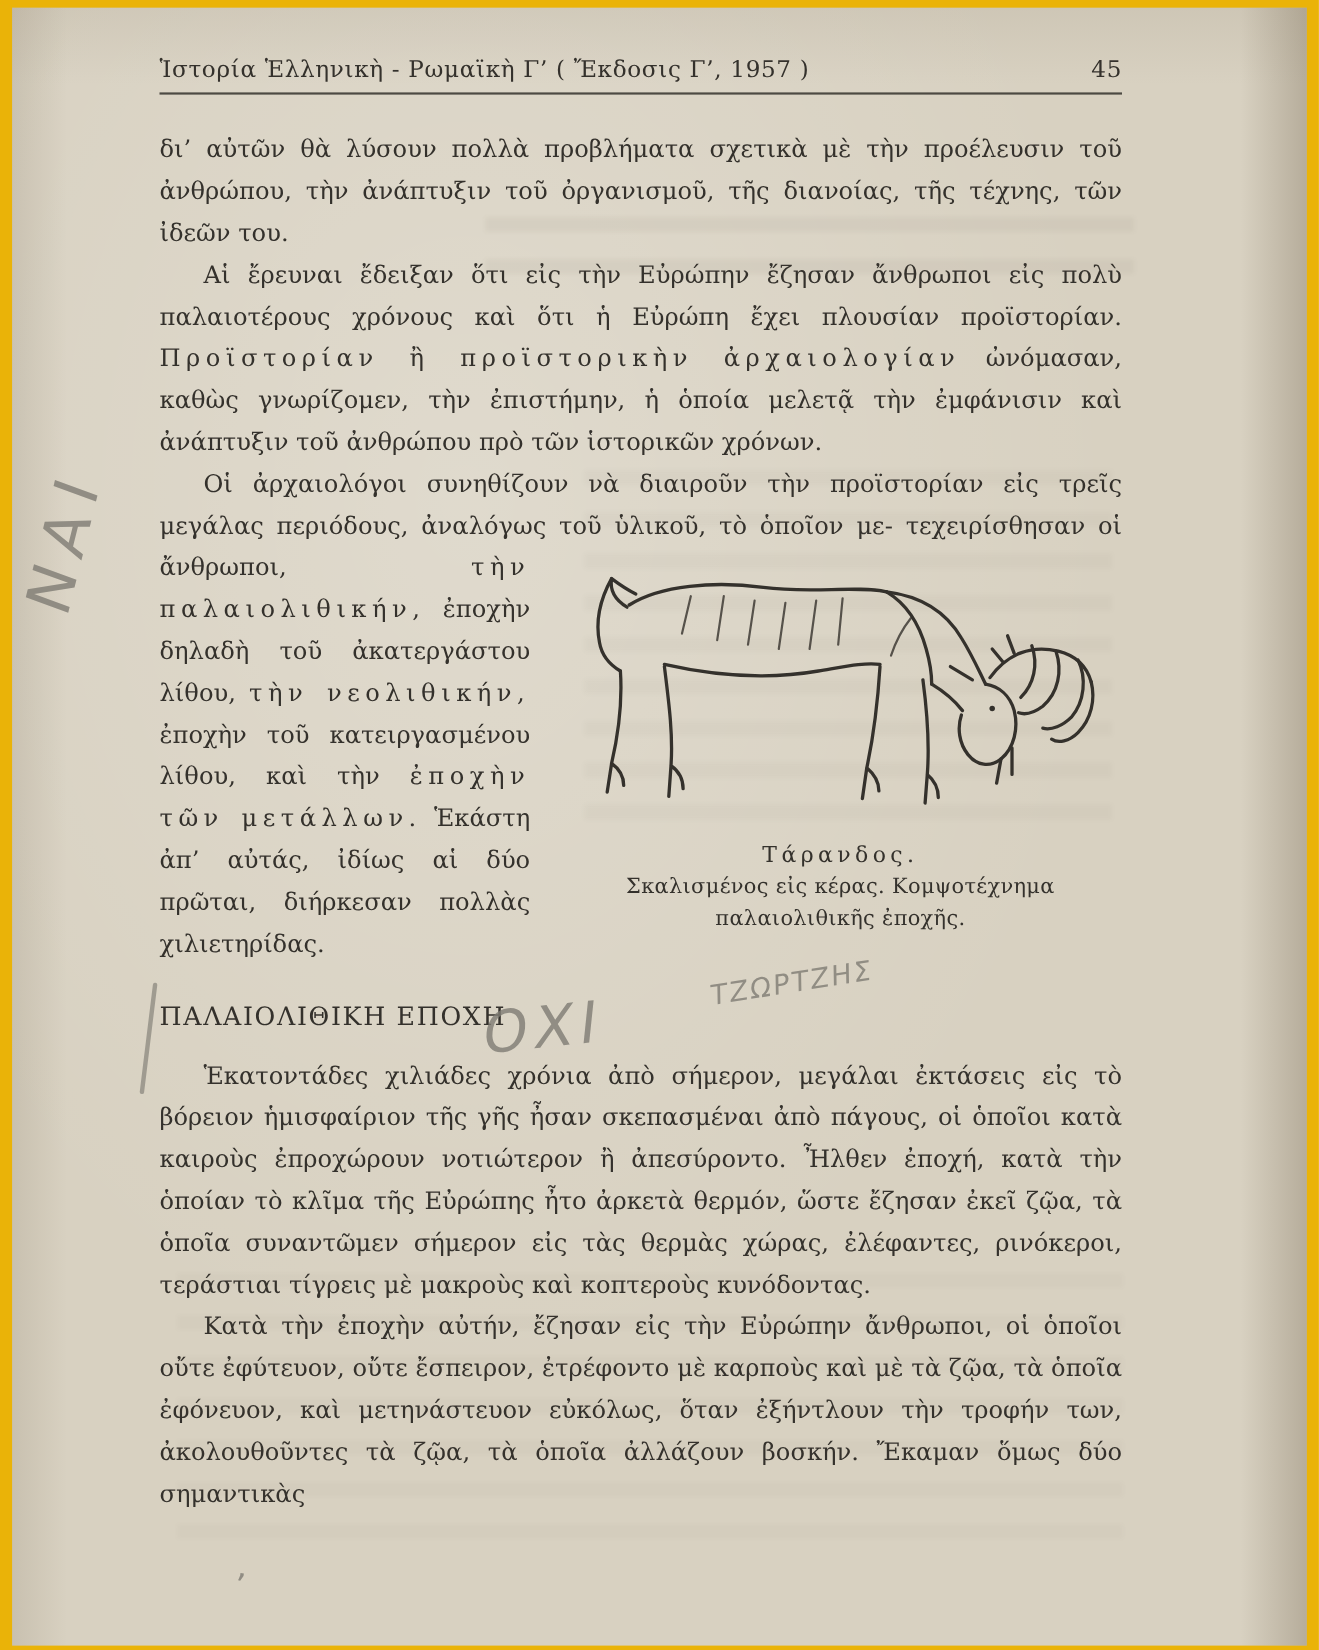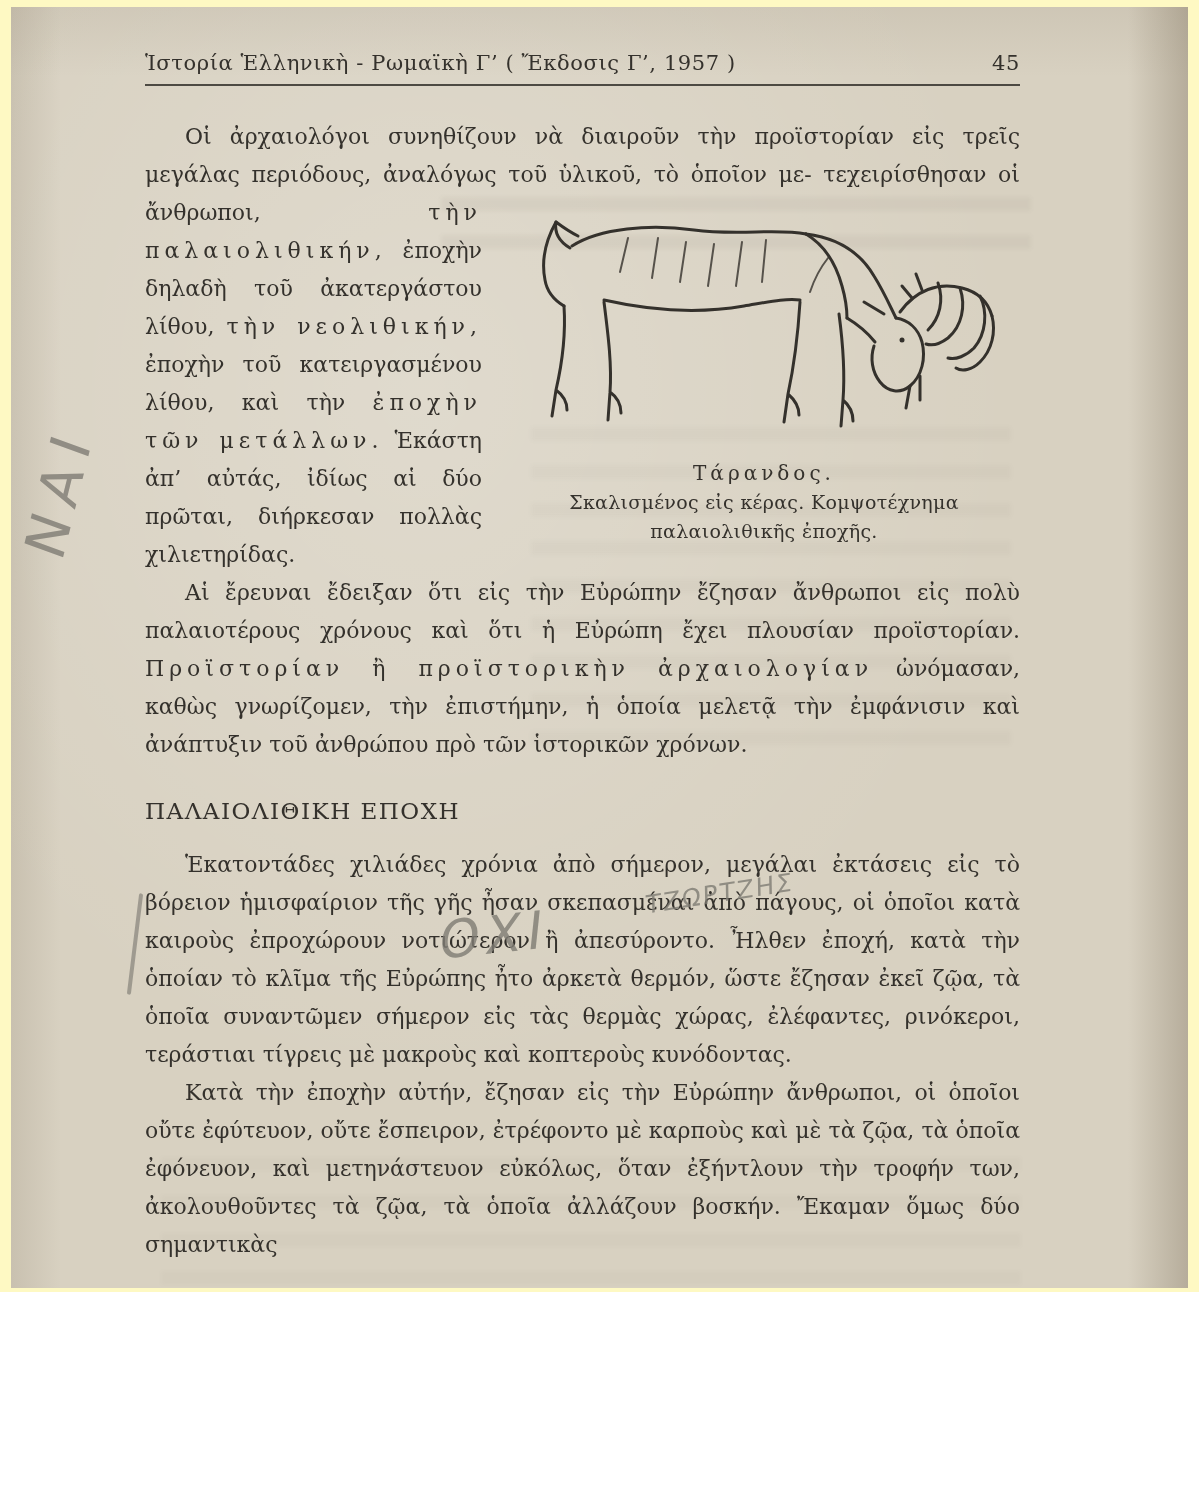--- a/index.html
+++ b/index.html
@@ -1,22 +1,22 @@
 <!DOCTYPE html>
 <html style="--paper: #d8d1c1; --ink: #34312c; --pencil: #7f7c74;"><head>
 <meta charset="utf-8">
 <style>
   * { margin:0; padding:0; box-sizing:border-box; }
   html,body { background:#ffffff; }
   body { font-family:"DejaVu Serif", serif; }
 
   .scan {
     position:relative;
-    width:1199px; height:1292px;
-    background:#fef9c3;
+    width:1199px; height:1500px;
+    background:#eab308;
     overflow:hidden;
   }
   .paper {
     position:absolute; left:11px; top:7px; right:11px; bottom:4px;
     background:
       linear-gradient(to left, rgba(110,96,74,0.32), rgba(110,96,74,0) 60px),
       linear-gradient(to right, rgba(120,106,84,0.16), rgba(120,106,84,0) 50px),
       linear-gradient(to bottom, rgba(120,106,84,0.10), rgba(120,106,84,0) 70px),
       radial-gradient(ellipse at 35% 30%, rgba(255,255,255,0.20), rgba(255,255,255,0) 55%),
       var(--paper, #d8d1c1);
@@ -118,20 +118,23 @@
     <div class="smudge smudge-c"></div>
 
     <div class="content">
 
       <div class="header-row">
         <span>Ἱστορία Ἑλληνικὴ - Ρωμαϊκὴ Γ’  ( Ἔκδοσις Γ’, 1957 )</span>
         <span>45</span>
       </div>
       <div class="rule"></div>
 
+      <p class="body-p">δι’ αὐτῶν θὰ λύσουν πολλὰ προβλήματα σχετικὰ μὲ τὴν προέλευσιν τοῦ ἀνθρώπου, τὴν ἀνάπτυξιν τοῦ ὀργανισμοῦ, τῆς διανοίας, τῆς τέχνης, τῶν ἰδεῶν του.</p>
+
+      <p class="body-p indent"><span>Αἱ ἔρευναι ἔδειξαν ὅτι εἰς τὴν Εὐρώπην ἔζησαν ἄνθρωποι εἰς πολὺ παλαιοτέρους χρόνους καὶ ὅτι ἡ Εὐρώπη ἔχει πλουσίαν προϊστορίαν. </span><span class="spaced">Προϊστορίαν ἢ προϊστορικὴν ἀρχαιολογίαν</span><span> ὠνόμασαν, καθὼς γνωρίζομεν, τὴν ἐπιστήμην, ἡ ὁποία μελετᾷ τὴν ἐμφάνισιν καὶ ἀνάπτυξιν τοῦ ἀνθρώπου πρὸ τῶν ἱστορικῶν χρόνων.</span></p>
 
       <p class="body-p indent">
         <span>Οἱ ἀρχαιολόγοι συνηθίζουν νὰ διαιροῦν τὴν προϊστορίαν εἰς τρεῖς μεγάλας περιόδους, ἀναλόγως τοῦ ὑλικοῦ, τὸ ὁποῖον με-</span>
         <span class="figure-float">
           <svg viewBox="0 0 512 250" aria-hidden="true">
             <g fill="none" stroke="currentColor" stroke-width="3" stroke-linecap="round" stroke-linejoin="round">
 
               <path d="M62,52 C52,46 46,38 48,26 C56,32 64,37 70,40"></path>
               <path d="M48,26 C38,44 33,64 37,84 C39,96 46,104 56,110"></path>
 
@@ -166,22 +169,20 @@
               <path d="M320,62 C312,72 306,84 302,96" stroke-width="2" opacity="0.8"></path>
             </g>
           </svg>
           <span class="cap-title">Τάρανδος.</span>
           <span class="cap-line">Σκαλισμένος εἰς κέρας. Κομψοτέχνημα</span>
           <span class="cap-line">παλαιολιθικῆς ἐποχῆς.</span>
         </span>
         <span><span>τεχειρίσθησαν οἱ ἄνθρωποι, </span><span class="spaced">τὴν παλαιολιθικήν,</span><span> ἐποχὴν δηλαδὴ τοῦ ἀκατεργάστου λίθου, </span><span class="spaced">τὴν νεολιθικήν,</span><span> ἐποχὴν τοῦ κατειργασμένου λίθου, καὶ τὴν </span><span class="spaced">ἐποχὴν τῶν μετάλλων.</span><span> Ἑκάστη ἀπ’ αὐτάς, ἰδίως αἱ δύο πρῶται, διήρκεσαν πολλὰς χιλιετηρίδας.</span></span>
       </p>
 
-      <p class="body-p indent"><span>Αἱ ἔρευναι ἔδειξαν ὅτι εἰς τὴν Εὐρώπην ἔζησαν ἄνθρωποι εἰς πολὺ παλαιοτέρους χρόνους καὶ ὅτι ἡ Εὐρώπη ἔχει πλουσίαν προϊστορίαν. </span><span class="spaced">Προϊστορίαν ἢ προϊστορικὴν ἀρχαιολογίαν</span><span> ὠνόμασαν, καθὼς γνωρίζομεν, τὴν ἐπιστήμην, ἡ ὁποία μελετᾷ τὴν ἐμφάνισιν καὶ ἀνάπτυξιν τοῦ ἀνθρώπου πρὸ τῶν ἱστορικῶν χρόνων.</span></p>
-
       <h2 class="section-heading">ΠΑΛΑΙΟΛΙΘΙΚΗ ΕΠΟΧΗ</h2>
 
       <p class="body-p indent">Ἑκατοντάδες χιλιάδες χρόνια ἀπὸ σήμερον, μεγάλαι ἐκτάσεις εἰς τὸ βόρειον ἡμισφαίριον τῆς γῆς ἦσαν σκεπασμέναι ἀπὸ πάγους, οἱ ὁποῖοι κατὰ καιροὺς ἐπροχώρουν νοτιώτερον ἢ ἀπεσύροντο. Ἦλθεν ἐποχή, κατὰ τὴν ὁποίαν τὸ κλῖμα τῆς Εὐρώπης ἦτο ἀρκετὰ θερμόν, ὥστε ἔζησαν ἐκεῖ ζῷα, τὰ ὁποῖα συναντῶμεν σήμερον εἰς τὰς θερμὰς χώρας, ἐλέφαντες, ρινόκεροι, τεράστιαι τίγρεις μὲ μακροὺς καὶ κοπτεροὺς κυνόδοντας.</p>
 
       <p class="body-p indent">Κατὰ τὴν ἐποχὴν αὐτήν, ἔζησαν εἰς τὴν Εὐρώπην ἄνθρωποι, οἱ ὁποῖοι οὔτε ἐφύτευον, οὔτε ἔσπειρον, ἐτρέφοντο μὲ καρποὺς καὶ μὲ τὰ ζῷα, τὰ ὁποῖα ἐφόνευον, καὶ μετηνάστευον εὐκόλως, ὅταν ἐξήντλουν τὴν τροφήν των, ἀκολουθοῦντες τὰ ζῷα, τὰ ὁποῖα ἀλλάζουν βοσκήν. Ἔκαμαν ὅμως δύο σημαντικὰς</p>
 
     </div>
 
     <div class="hand hand-nai">ΝΑΙ</div>
     <div class="hand hand-oxi">ΟΧΙ</div>

